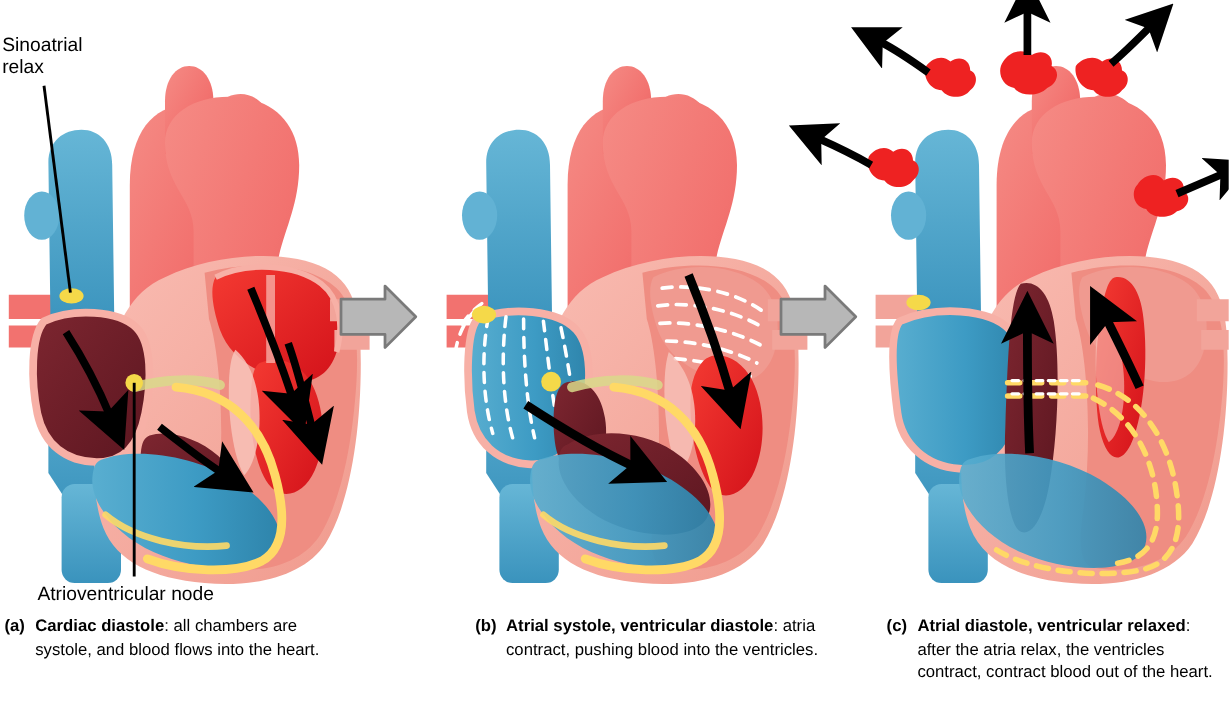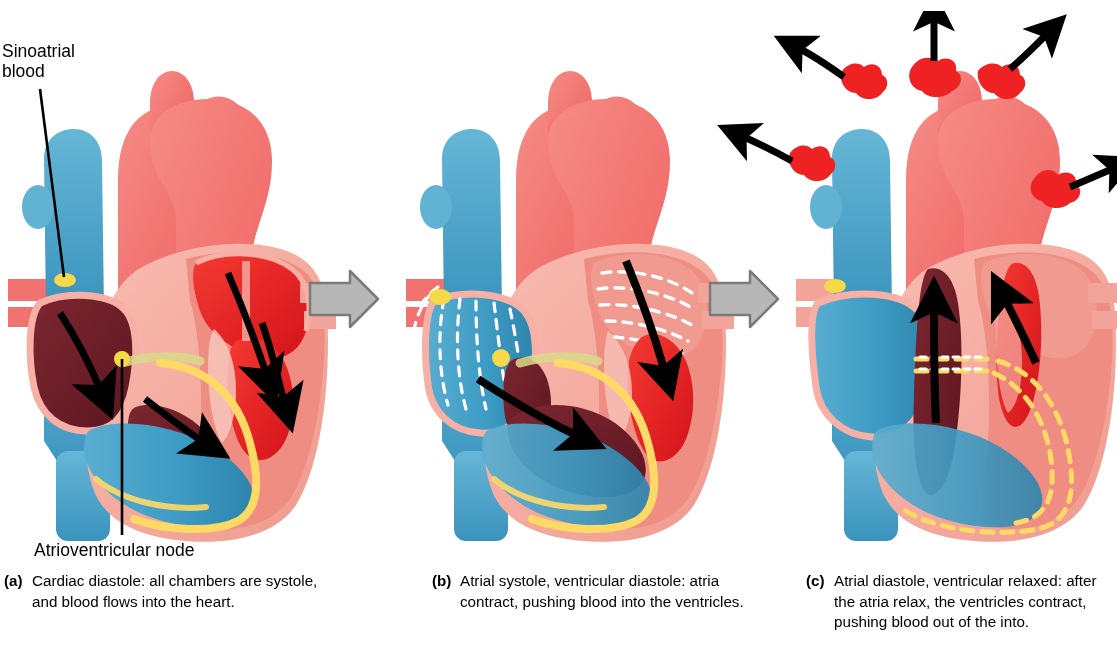--- a/index.html
+++ b/index.html
@@ -11,21 +11,21 @@
   body {
     width: 1117px;
     height: 648px;
     position: relative;
     overflow: hidden;
     font-family: "Liberation Sans", sans-serif;
     color: #000000;
   }
   #figure {
     position: absolute;
-    left: 0; top: 11px;
+    left: 0; top: 0;
     width: 1117px;
     height: 484px;
   }
   svg.heart-svg {
     display: block;
     width: 1117px;
     height: 648px;
   }
   .callout-label {
     position: absolute;
@@ -54,21 +54,21 @@
   .caption .marker {
     font-weight: bold;
     position: absolute;
     left: 0;
     top: 0;
   }
   .caption .body {
     display: block;
     padding-left: 28px;
   }
-  .caption .lead { font-weight: normal; }
+  .caption .lead { font-weight: bold; }
   #cap-a { left: 4px;   width: 320px; }
   #cap-b { left: 432px; width: 320px; }
   #cap-c { left: 806px; width: 300px; }
 </style>
 </head>
 <body>
 
 <div id="figure">
 
   <svg class="heart-svg" viewBox="0 0 1117 648" xmlns="http://www.w3.org/2000/svg">
@@ -452,35 +452,35 @@
 
       <g>
         <path d="M1034,168 C1040,158 1052,156 1058,164 C1068,158 1078,164 1076,174
                  C1084,178 1080,190 1070,192 C1062,200 1046,198 1042,190
                  C1030,188 1028,174 1034,168 Z" fill="#ee2222"></path>
         <path d="M1070,176 C1084,170 1098,164 1112,158" stroke="#000000" stroke-width="7" fill="none" marker-end="url(#blkArrowBig)"></path>
       </g>
     </g>
   </svg>
 
-  <div class="callout-label" id="sa-label"><span>Sinoatrial</span><br><span>blood</span></div>
+  <div class="callout-label" id="sa-label"><span>Sinoatrial</span><br><span>relax</span></div>
 
   <div class="callout-label" id="av-label">Atrioventricular node</div>
 
   <div class="captions">
 
     <div class="caption" id="cap-a">
       <span class="marker">(a)</span>
       <span class="body"><span class="lead">Cardiac diastole</span><span>: all chambers are systole, and blood flows into the heart.</span></span>
     </div>
 
     <div class="caption" id="cap-b">
       <span class="marker">(b)</span>
       <span class="body"><span class="lead">Atrial systole, ventricular diastole</span><span>: atria contract, pushing blood into the ventricles.</span></span>
     </div>
 
     <div class="caption" id="cap-c">
       <span class="marker">(c)</span>
-      <span class="body"><span class="lead">Atrial diastole, ventricular relaxed</span><span>: after the atria relax, the ventricles contract, pushing blood out of the into.</span></span>
+      <span class="body"><span class="lead">Atrial diastole, ventricular relaxed</span><span>: after the atria relax, the ventricles contract, contract blood out of the heart.</span></span>
     </div>
 
   </div>
 </div>
 
 </body></html>

